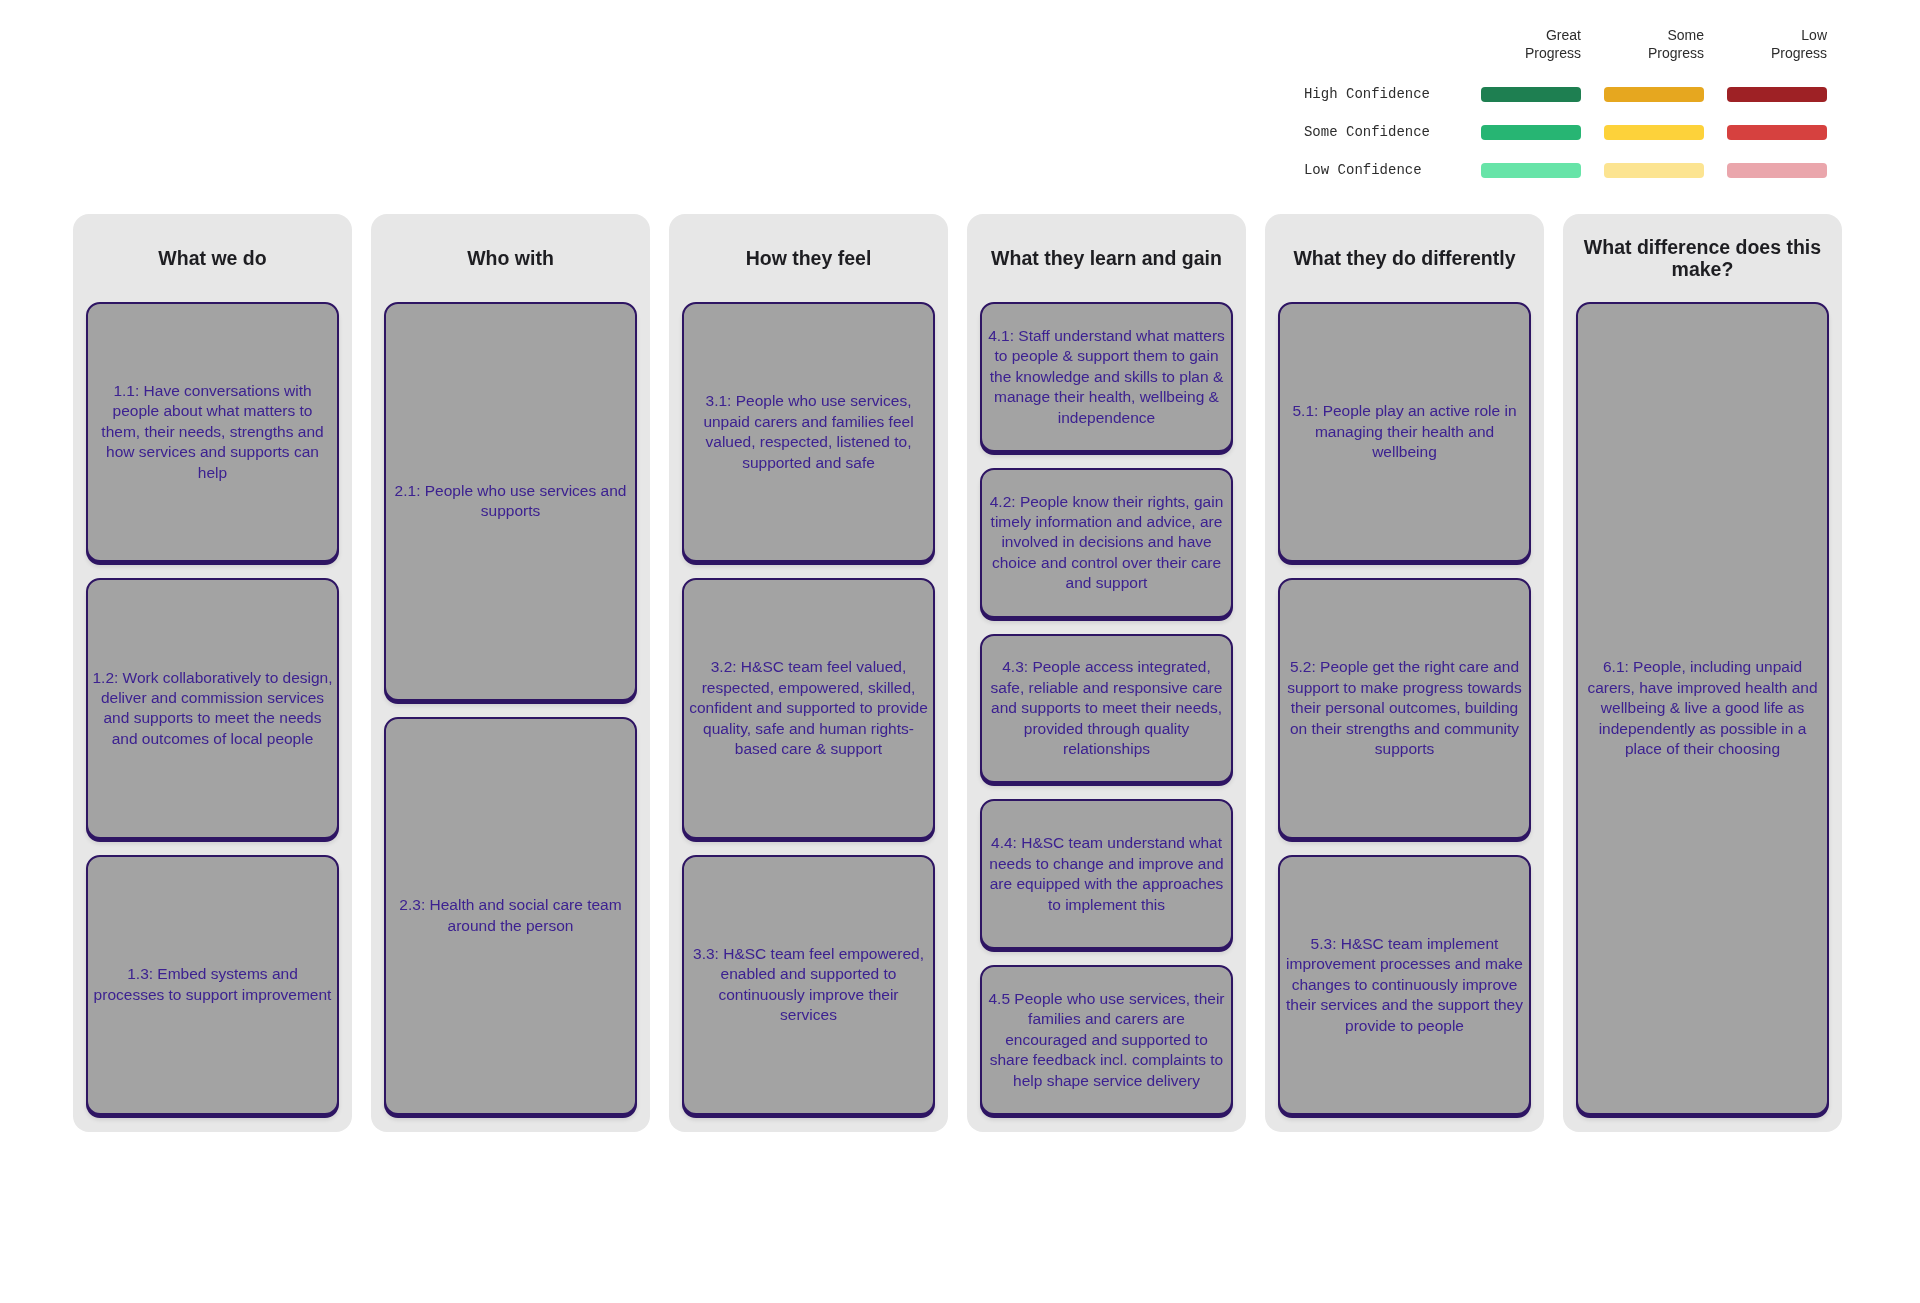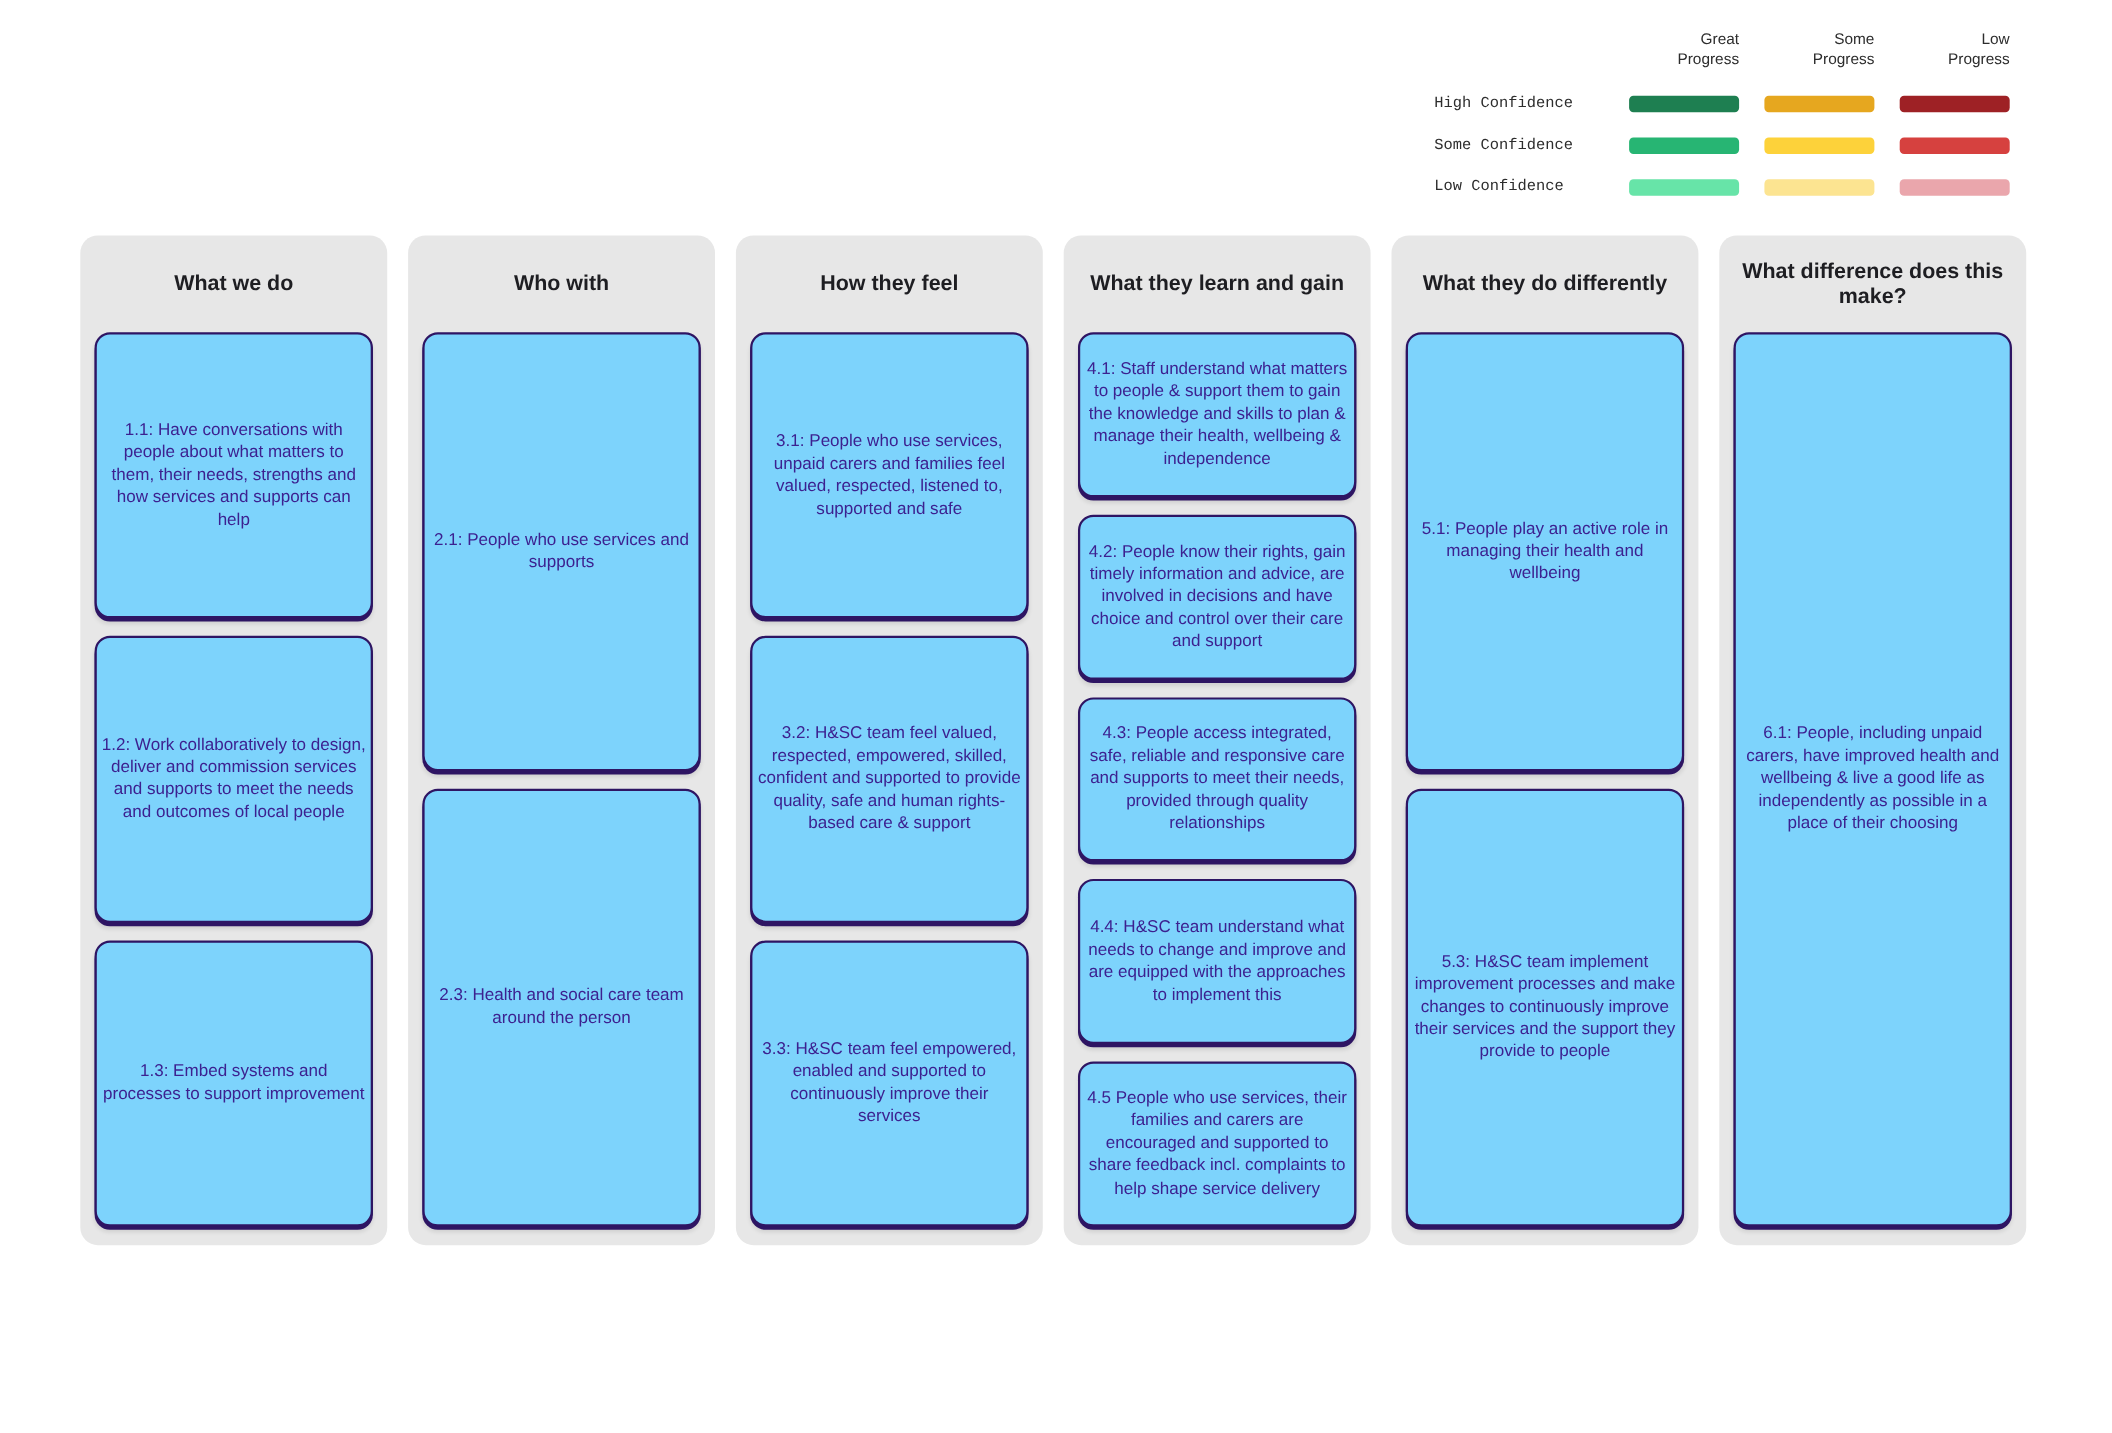--- a/index.html
+++ b/index.html
@@ -80,21 +80,21 @@
     line-height: 1.15;
   }
   .cards {
     flex: 1;
     display: flex;
     flex-direction: column;
     gap: 16px;
   }
   .card {
     flex: 1;
-    background: #7dd3fc;
+    background: #a3a3a3;
     border: 2px solid #2e1563;
     border-radius: 14px;
     box-shadow: 0 3px 0 #2e1563, 0 5px 4px rgba(0,0,0,0.10);
     box-sizing: border-box;
     display: flex;
     align-items: center;
     justify-content: center;
     text-align: center;
     color: #3c2190;
     font-size: 15.5px;
@@ -168,20 +168,21 @@
         <div class="card">4.3: People access integrated, safe, reliable and responsive care and supports to meet their needs, provided through quality relationships</div>
         <div class="card">4.4: H&amp;SC team understand what needs to change and improve and are equipped with the approaches to implement this</div>
         <div class="card">4.5 People who use services, their families and carers are encouraged and supported to share feedback incl. complaints to help shape service delivery</div>
       </div>
     </div>
 
     <div class="column">
       <div class="column-title">What they do differently</div>
       <div class="cards">
         <div class="card">5.1: People play an active role in managing their health and wellbeing</div>
+        <div class="card">5.2: People get the right care and support to make progress towards their personal outcomes, building on their strengths and community supports</div>
         <div class="card">5.3: H&amp;SC team implement improvement processes and make changes to continuously improve their services and the support they provide to people</div>
       </div>
     </div>
 
     <div class="column">
       <div class="column-title">What difference does this make?</div>
       <div class="cards">
         <div class="card">6.1: People, including unpaid carers, have improved health and wellbeing &amp; live a good life as independently as possible in a place of their choosing</div>
       </div>
     </div>

